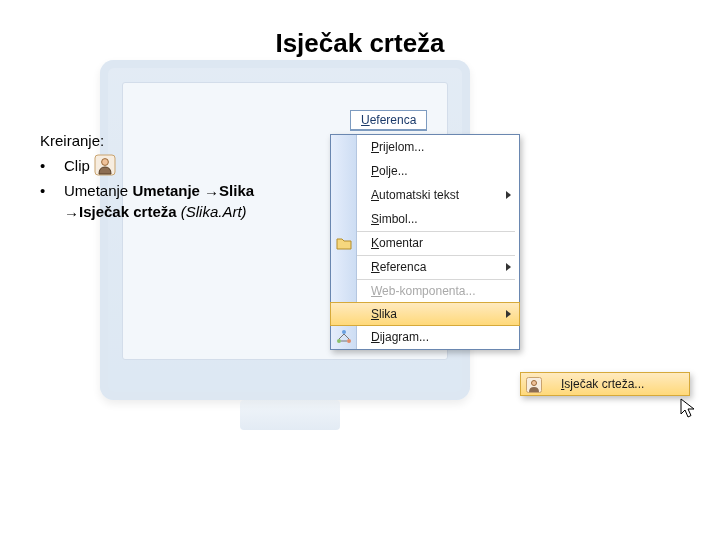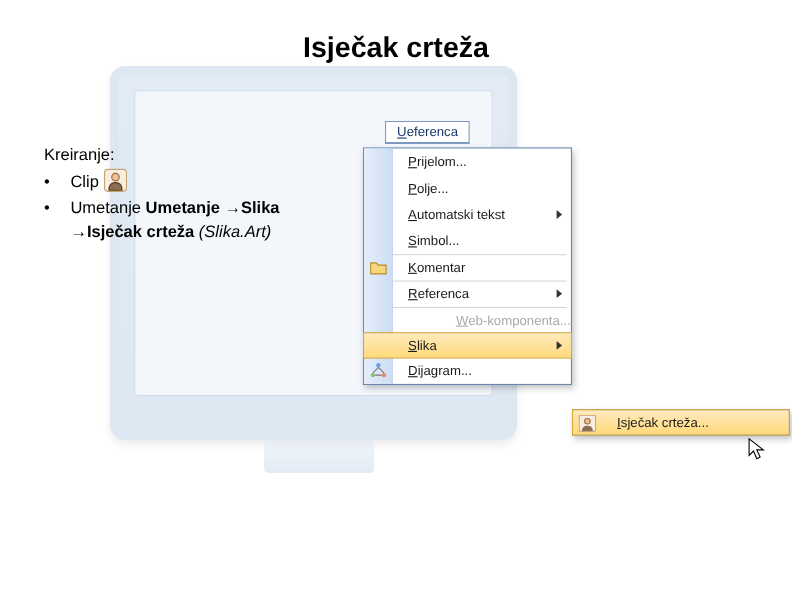--- a/index.html
+++ b/index.html
@@ -98,41 +98,41 @@
     padding-left: 40px;
     display: flex; align-items: center;
     font-size: 12px;
     color: #1a1a1a;
   }
   .dd-item.sep-after::after {
     content: "";
     position: absolute; left: 26px; right: 4px; bottom: -1px;
     border-top: 1px solid #d7d7d7;
   }
-  .dd-item.disabled { color: #a9a9a9; justify-content: flex-end; }
+  .dd-item.disabled { color: #a9a9a9; }
   .dd-item.highlight {
     background: linear-gradient(180deg, #ffeabf, #ffd97a);
     border: 1px solid #d6a93a;
     margin: -1px;
   }
   .dd-arrow {
     position: absolute; right: 8px; top: 50%; transform: translateY(-50%);
     width: 0; height: 0;
     border-top: 4px solid transparent;
     border-bottom: 4px solid transparent;
     border-left: 5px solid #333;
   }
   .dd-icon {
     position: absolute; left: 5px; top: 4px;
     width: 16px; height: 16px;
   }
   .submenu {
     position: absolute;
     left: 210px; top: 262px;
-    width: 198px;
+    width: 170px;
     background: #fff;
     border: 1px solid #6a87b0;
     box-shadow: 2px 3px 6px rgba(0,0,0,0.25);
   }
   .submenu .dd-iconcol { width: 26px; }
   .underline-letter { text-decoration: underline; }
   .cursor {
     position: absolute;
     left: 370px; top: 288px;
     z-index: 5;

